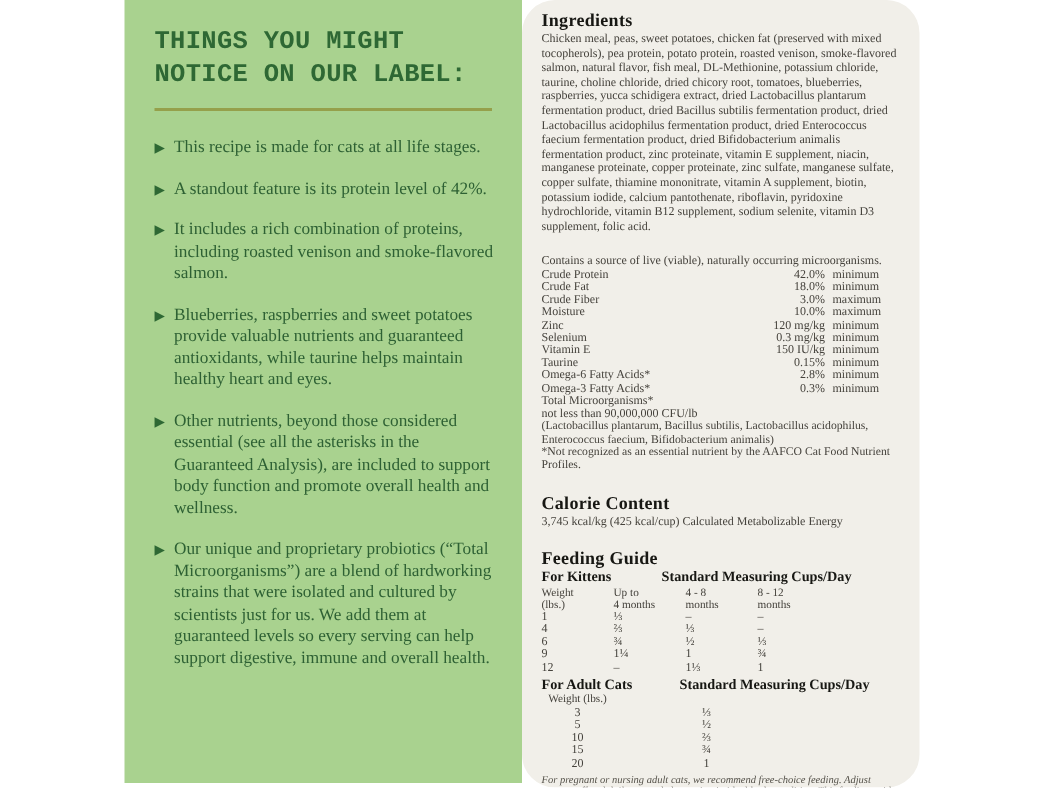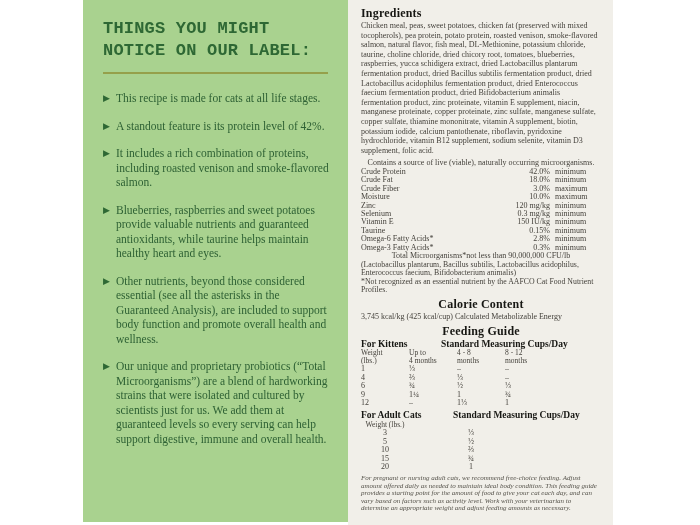--- a/index.html
+++ b/index.html
@@ -24,33 +24,34 @@
     color:#2e6834;font-size:9px;line-height:14.5px;width:13px;flex:0 0 13px;
   }
   .gp-text{
     color:#2e6134;font-size:11.5px;line-height:14.5px;flex:1;
   }
   
   .paper-panel{
     position:absolute;left:348px;top:0;width:265px;height:525px;
     background:#f1efe9;box-sizing:border-box;padding:7px 12px 0 13px;
     color:#3c3a35;
+    border-radius:22px;
   }
   .sec-heading{
     font-size:12px;font-weight:bold;color:#171713;line-height:13px;
     margin:0 0 1px 0;letter-spacing:.2px;
   }
   .body-text{font-size:8px;line-height:9.6px;color:#45423c;text-align:left;}
-  .mt2{margin-top:2px;} .mt3{margin-top:3px;text-align:center;}
+  .mt2{margin-top:2px;} .mt3{margin-top:14px;}
   
   .ga-row{display:flex;font-size:8px;line-height:8.4px;color:#45423c;}
   .ga-label{flex:1;}
   .ga-value{width:54px;text-align:right;flex:0 0 54px;}
   .ga-qual{width:46px;flex:0 0 46px;padding-left:5px;text-align:left;}
-  .ga-micro{display:flex;justify-content:center;font-size:8px;line-height:8.6px;color:#45423c;}
+  .ga-micro{display:flex;justify-content:center;font-size:8px;line-height:8.6px;color:#45423c;flex-direction:column;}
   .small-note{font-size:7.8px;line-height:8.6px;color:#45423c;}
   
   .fg-titlerow{display:flex;font-size:9.5px;font-weight:bold;color:#171713;line-height:10.5px;}
   .fg-title{width:80px;flex:0 0 80px;}
   .fg-sub{flex:1;}
   .fg-grid4{display:grid;grid-template-columns:48px 48px 48px 48px;text-align:left;}
   .fg-grid2{display:grid;grid-template-columns:48px 124px;text-align:center;}
   .fg-head{font-size:7.5px;line-height:8px;color:#45423c;}
   .fg-cell{font-size:8px;line-height:8.6px;color:#45423c;}
   .fg-weighthdr{font-size:7.5px;line-height:8.5px;color:#45423c;}

